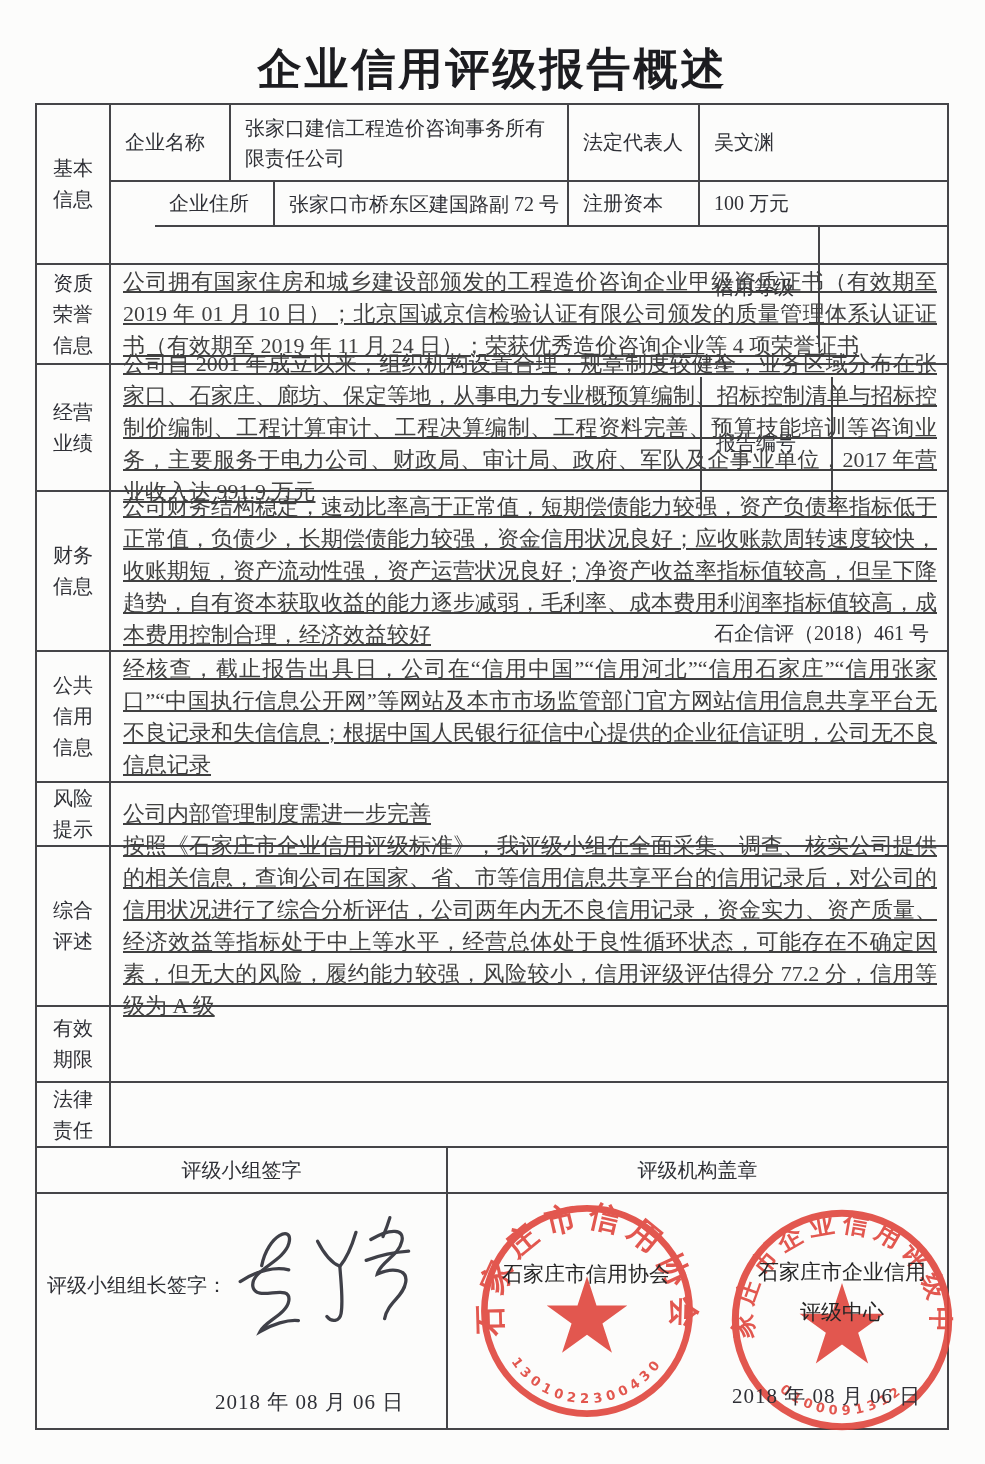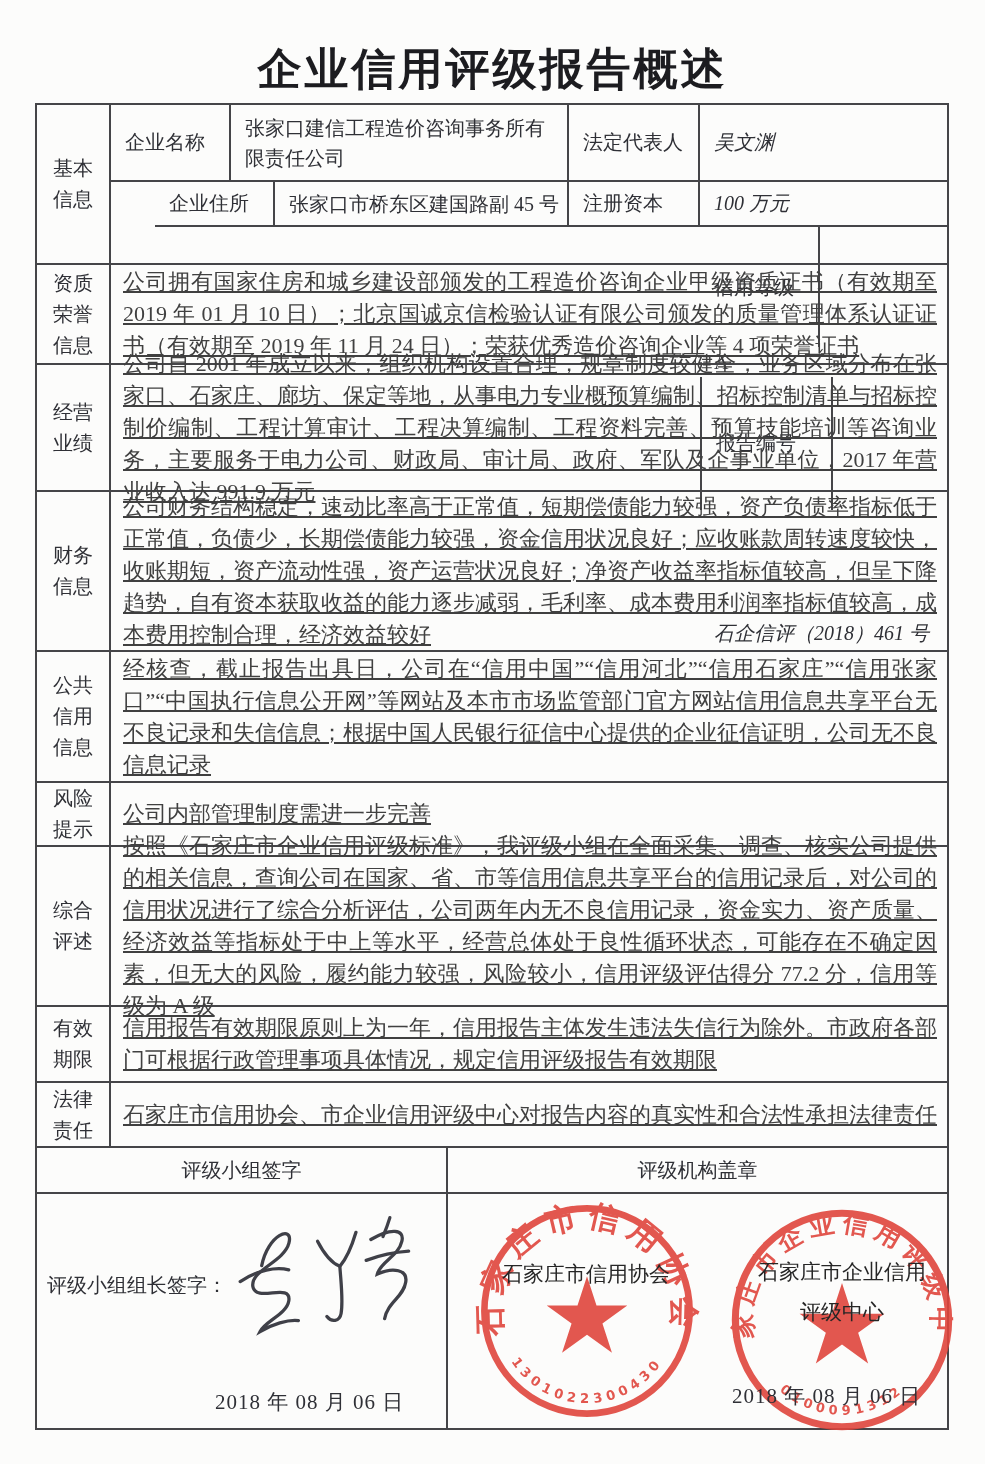--- a/index.html
+++ b/index.html
@@ -36,21 +36,21 @@
   .content .txt{font-size:22px;line-height:32px;text-align:justify;color:#404040;text-decoration:underline;}
   
   .basic-rows{flex:1;display:flex;flex-direction:column;align-items:flex-end;}
   .brow{display:flex;border-bottom:2px solid #454548;box-sizing:border-box;}
   .brow:last-child{border-bottom:none;}
   .brow .c-lab{width:120px;flex:0 0 120px;border-right:2px solid #454548;box-sizing:border-box;
     display:flex;align-items:center;padding-left:14px;font-size:20px;color:#2f3036;}
   .brow .c-val{flex:1;display:flex;align-items:center;padding-left:14px;font-size:20px;line-height:30px;color:#2f3036;box-sizing:border-box;padding-right:8px;}
   .brow .c-lab2{width:133px;flex:0 0 133px;border-left:2px solid #454548;border-right:2px solid #454548;box-sizing:border-box;
     display:flex;align-items:center;padding-left:14px;font-size:20px;color:#2f3036;}
-  .brow .c-val2{width:247px;flex:0 0 247px;display:flex;align-items:center;padding-left:14px;font-size:20px;color:#2f3036;box-sizing:border-box;font-style:italic;}
+  .brow .c-val2{width:247px;flex:0 0 247px;display:flex;align-items:center;padding-left:14px;font-size:20px;color:#2f3036;box-sizing:border-box;}
   .brow-0{min-height:77px;}
   .brow-1{min-height:45px;}
   .brow-2{min-height:36px;flex-direction:column;}
   .sec-0{min-height:100px;}
   .sec-1{min-height:127px;}
   .sec-2{min-height:160px;}
   .sec-3{min-height:131px;}
   .sec-4{min-height:64px;}
   .sec-5{min-height:160px;}
   .sec-6{min-height:76px;}
@@ -90,21 +90,21 @@
       </div>
       <div class="basic-rows">
         <div class="brow brow-0">
           <div class="c-lab">企业名称</div>
           <div class="c-val">张家口建信工程造价咨询事务所有限责任公司</div>
           <div class="c-lab2">法定代表人</div>
           <div class="c-val2">吴文渊</div>
         </div>
         <div class="brow brow-1">
           <div class="c-lab">企业住所</div>
-          <div class="c-val">张家口市桥东区建国路副 45 号</div>
+          <div class="c-val">张家口市桥东区建国路副 72 号</div>
           <div class="c-lab2">注册资本</div>
           <div class="c-val2">100 万元</div>
         </div>
         <div class="brow brow-2">
           <div class="c-lab">信用等级</div>
           <div class="c-val">A</div>
           <div class="c-lab2">报告编号</div>
           <div class="c-val2">石企信评（2018）461 号</div>
         </div>
       </div>
@@ -161,31 +161,25 @@
       </div>
       <div class="content">
         <div class="txt">按照《石家庄市企业信用评级标准》，我评级小组在全面采集、调查、核实公司提供的相关信息，查询公司在国家、省、市等信用信息共享平台的信用记录后，对公司的信用状况进行了综合分析评估，公司两年内无不良信用记录，资金实力、资产质量、经济效益等指标处于中上等水平，经营总体处于良性循环状态，可能存在不确定因素，但无大的风险，履约能力较强，风险较小，信用评级评估得分 77.2 分，信用等级为 A 级</div>
       </div>
     </div>
 
     <div class="row sec-6">
       <div class="lblcol">
         <span>有效期限</span>
       </div>
-      <div class="content">
-        <div class="txt">信用报告有效期限原则上为一年，信用报告主体发生违法失信行为除外。市政府各部门可根据行政管理事项具体情况，规定信用评级报告有效期限</div>
-      </div>
     </div>
 
     <div class="row sec-7">
       <div class="lblcol">
         <span>法律责任</span>
-      </div>
-      <div class="content">
-        <div class="txt">石家庄市信用协会、市企业信用评级中心对报告内容的真实性和合法性承担法律责任</div>
       </div>
     </div>
 
     <div class="row sign-head">
       <div class="hcell hcell-l">评级小组签字</div>
       <div class="hcell hcell-r">评级机构盖章</div>
     </div>
 
     <div class="row sign-body">
       <div class="sign-cell">

